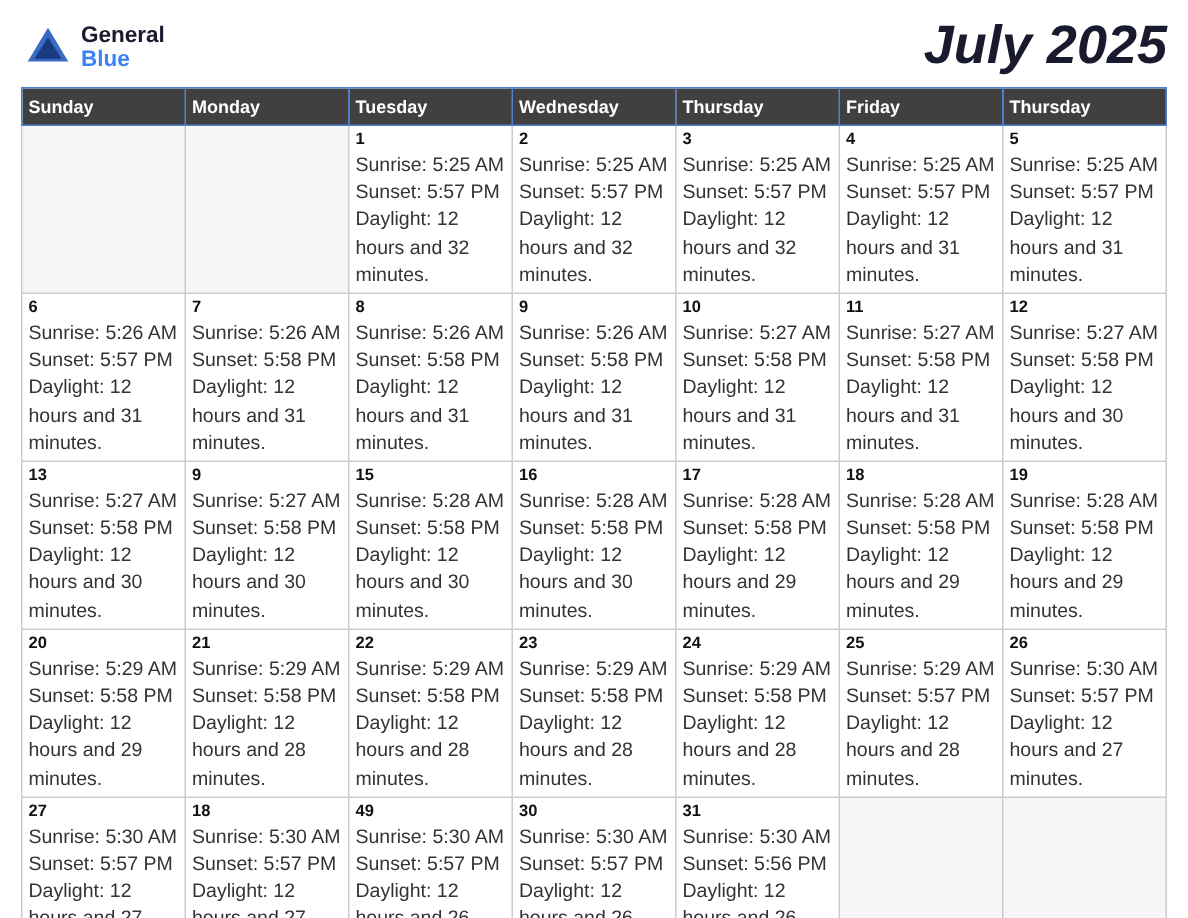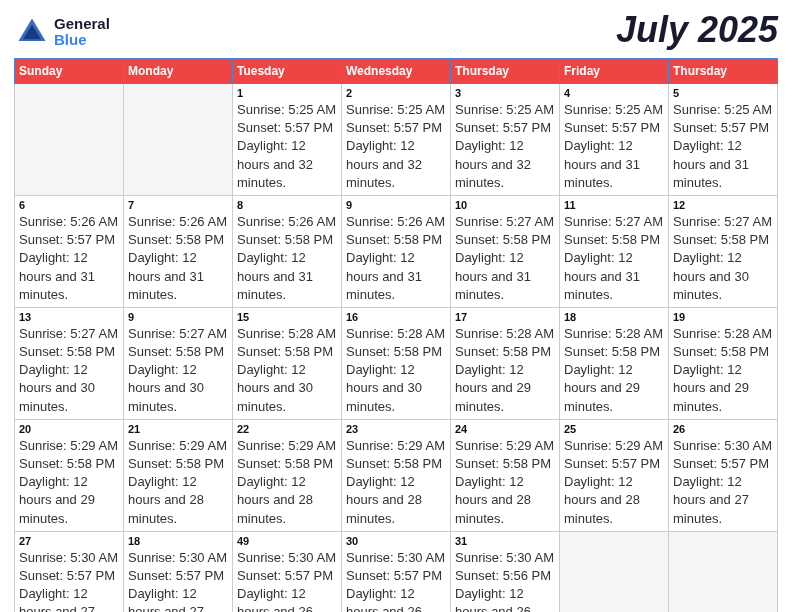--- a/index.html
+++ b/index.html
@@ -64,21 +64,21 @@
       margin-top: 2px;
     }
     .calendar {
       flex: 1;
       border: 1px solid #ccc;
       border-collapse: collapse;
       width: 100%;
       table-layout: fixed;
     }
     .calendar th {
-      background: #ef4444;
+      background: #404040;
       color: #fff;
       font-size: 12px;
       font-weight: bold;
       padding: 5px 4px;
       text-align: left;
       border: 1px solid #5080d0;
     }
     .calendar td {
       border: 1px solid #ccc;
       vertical-align: top;

